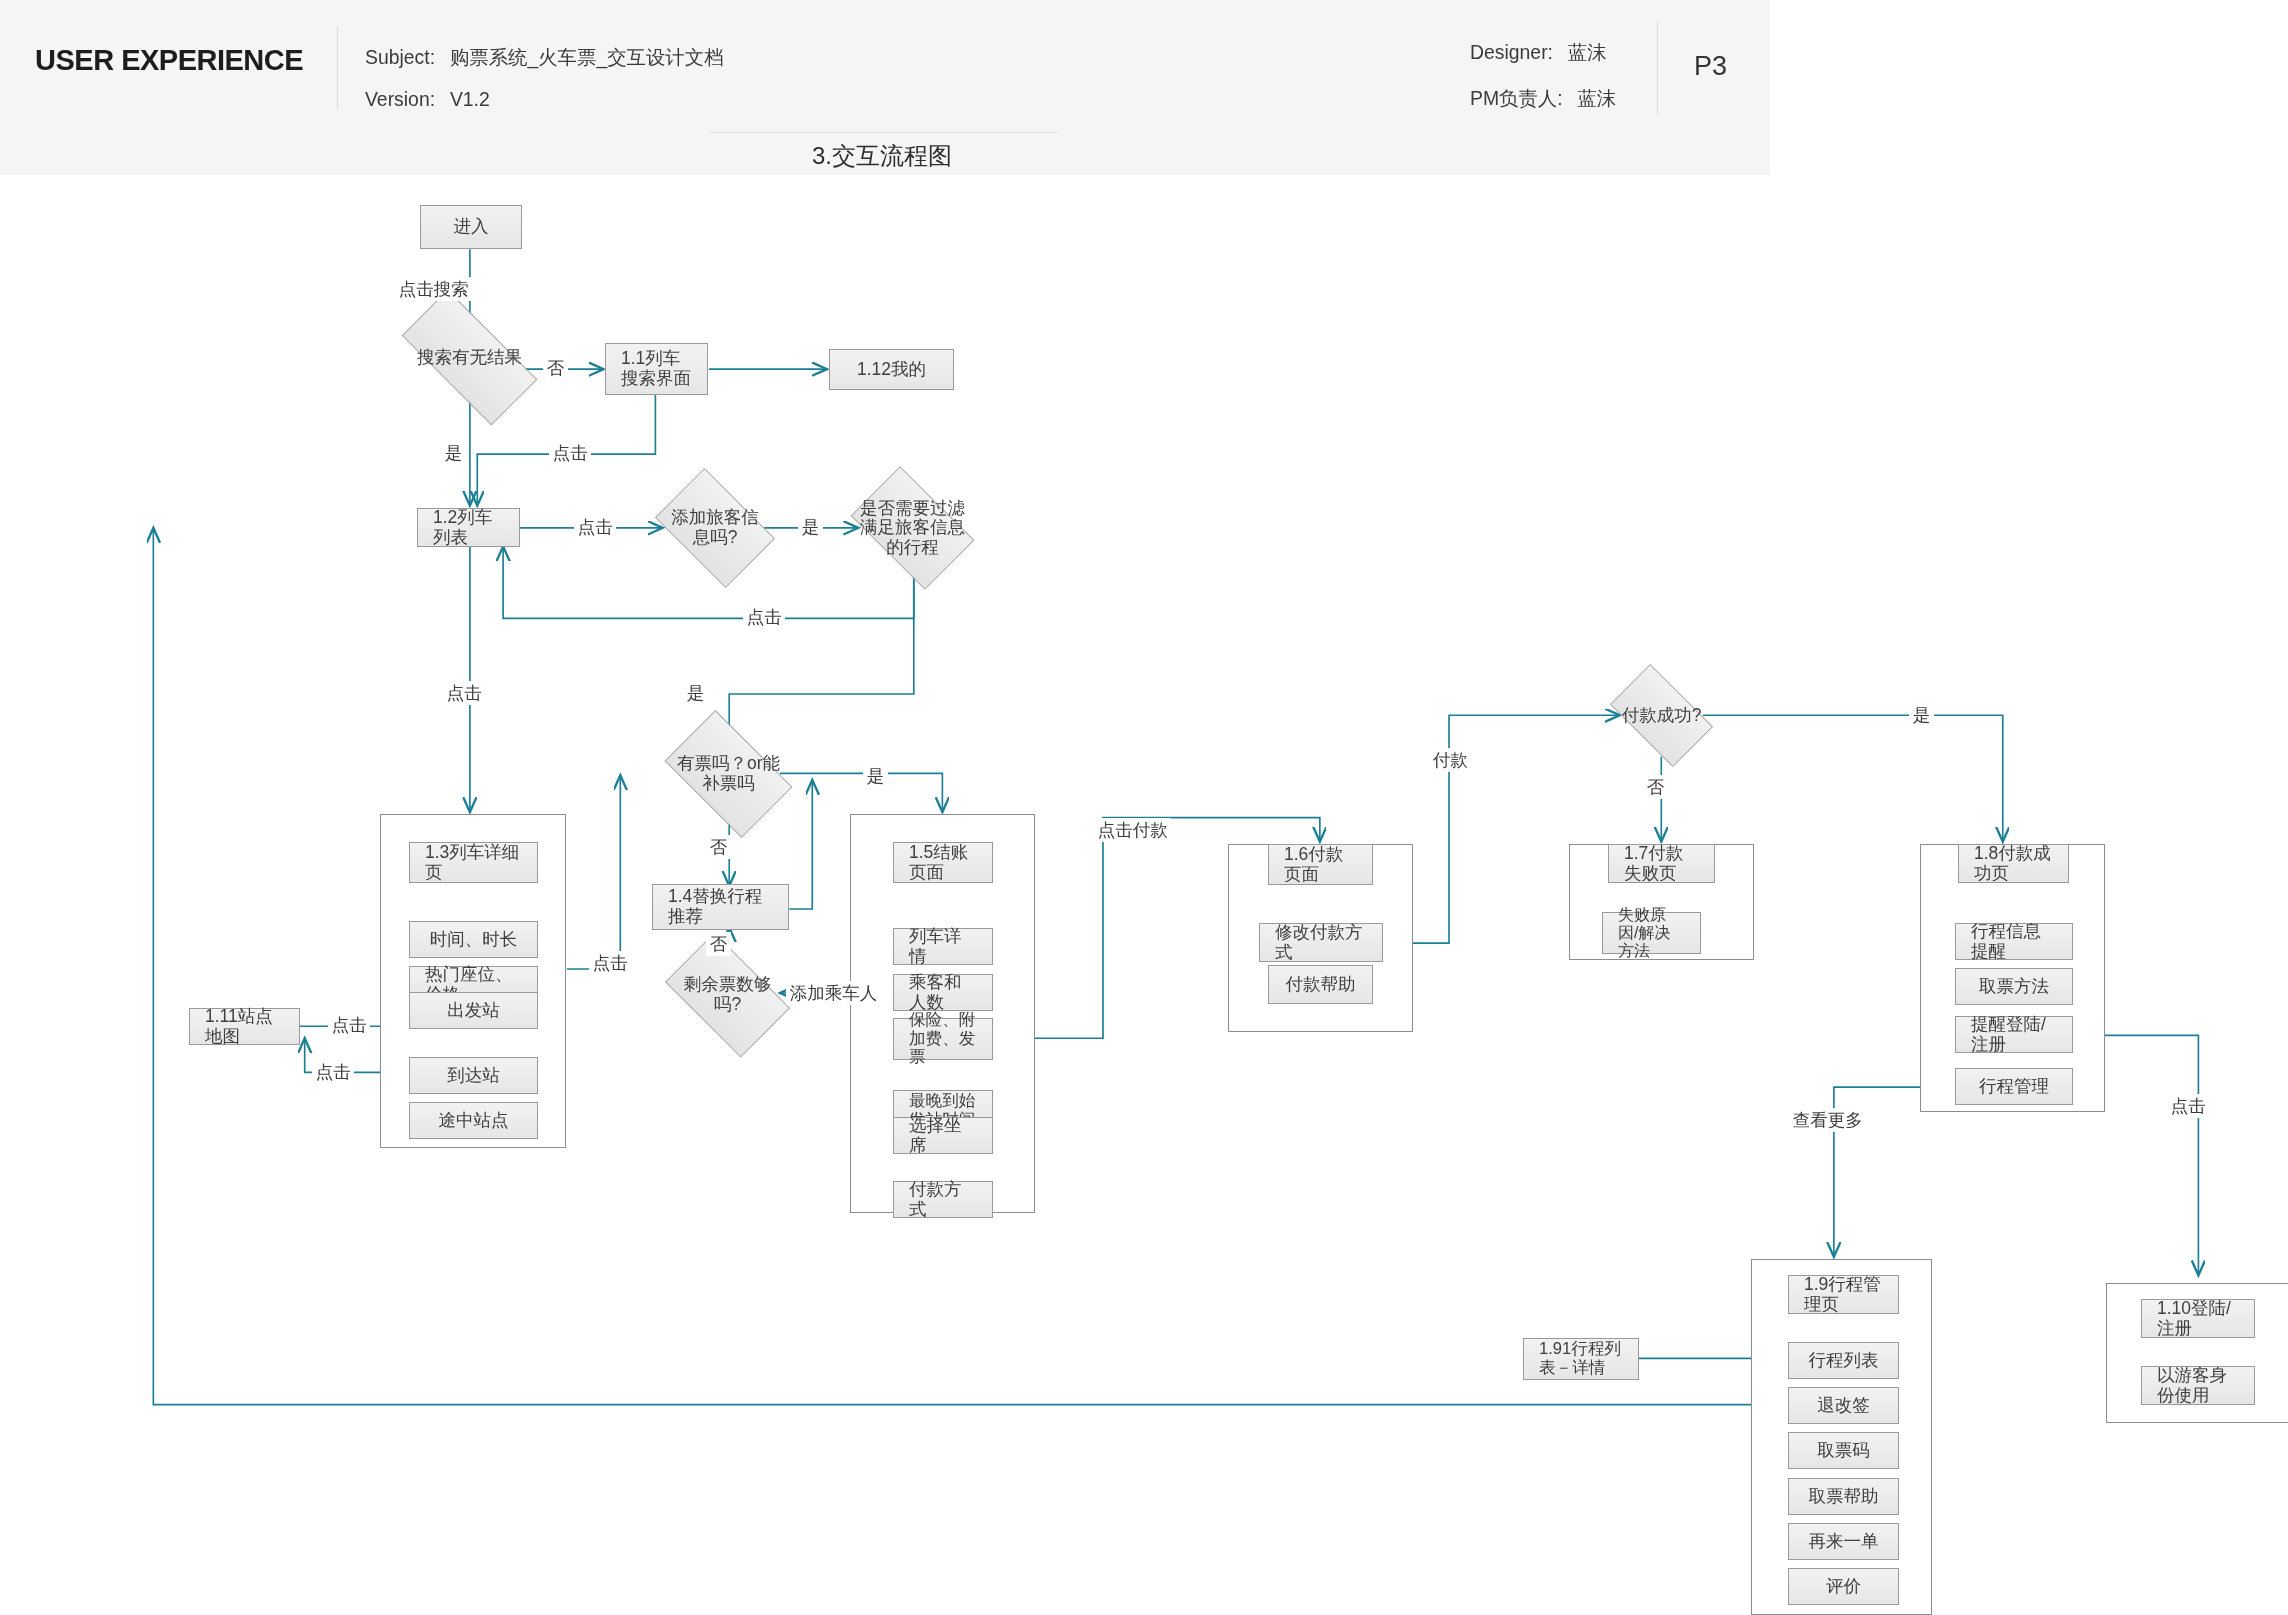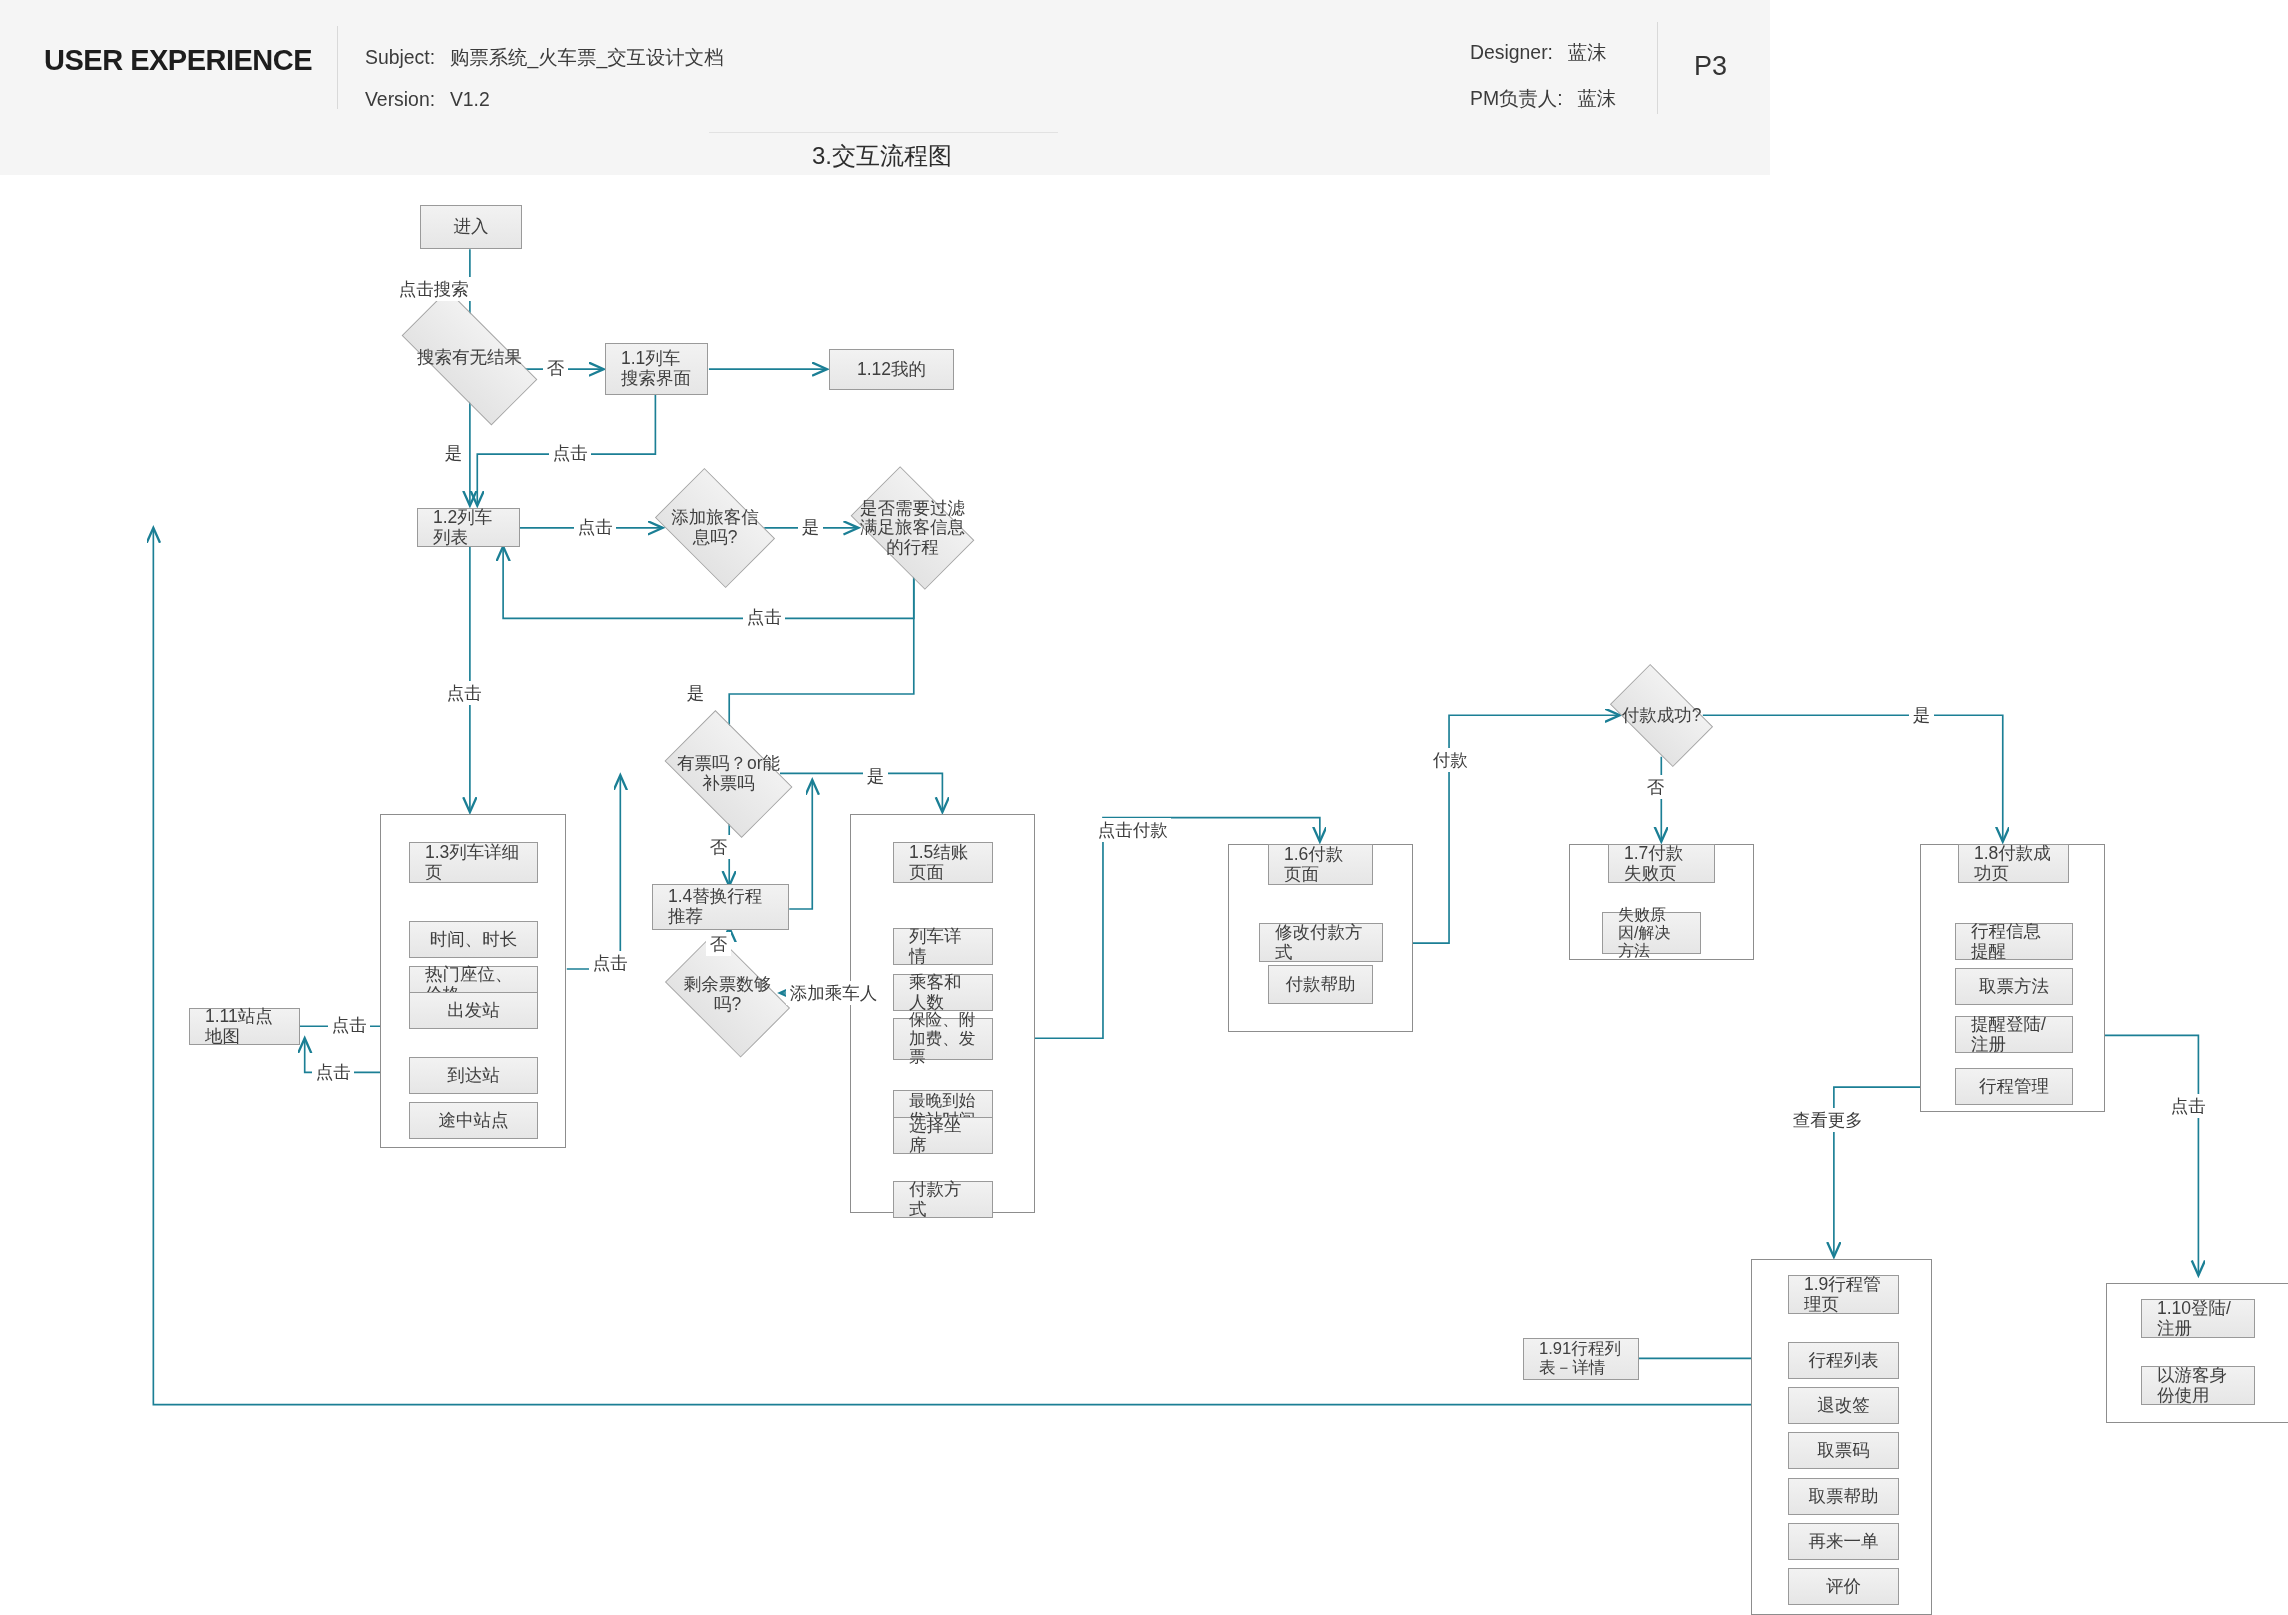--- a/index.html
+++ b/index.html
@@ -12,21 +12,20 @@
   }
   
   #header{
     position:absolute;left:0;top:0;width:1770px;height:175px;
     background:#f5f5f5;
   }
   #brand{
     position:absolute;left:35px;top:44px;
     font-size:29px;font-weight:bold;letter-spacing:-0.5px;color:#1d1d1d;
     font-family:"Liberation Sans",sans-serif;
-    margin-left:9px;
   }
   #hdr-divider-1{
     position:absolute;left:337px;top:26px;width:0.9px;height:83px;background:#d9d9d9;
   }
   .meta-row{position:absolute;font-size:19.4px;color:#3b3b3b;white-space:nowrap;}
   #meta-subject{left:365px;top:44px;}
   #meta-version{left:365px;top:88px;}
   #meta-designer{left:1470px;top:39px;}
   #meta-pm{left:1470px;top:85px;}
   .meta-row .k{display:inline-block;}

